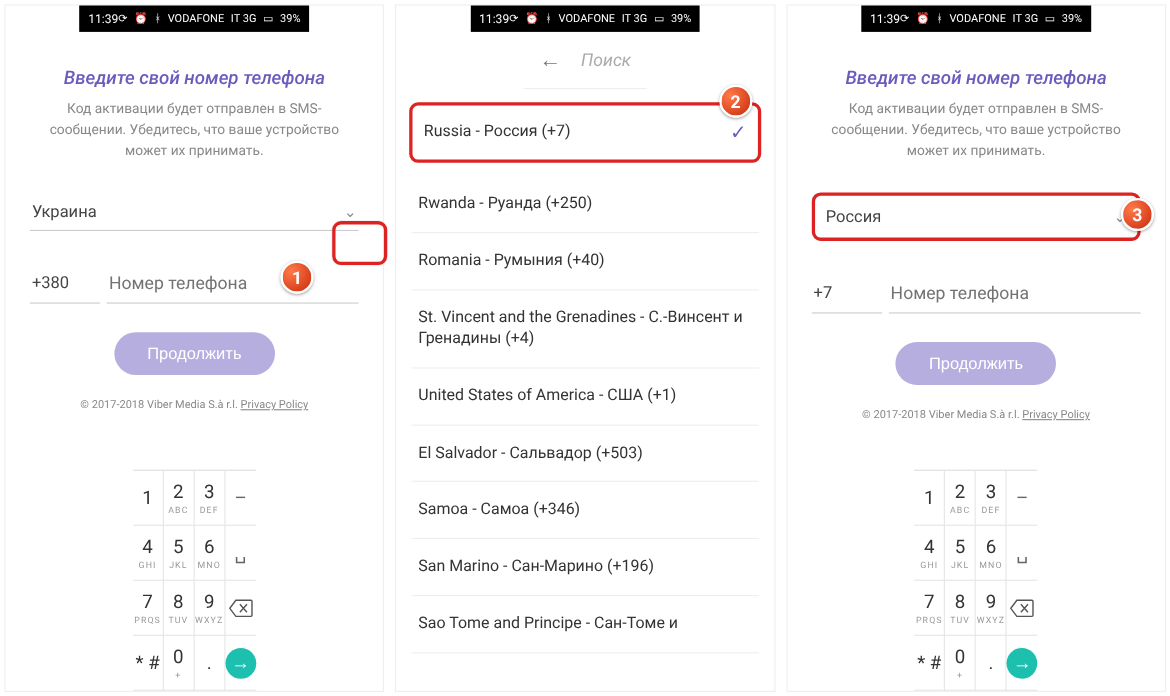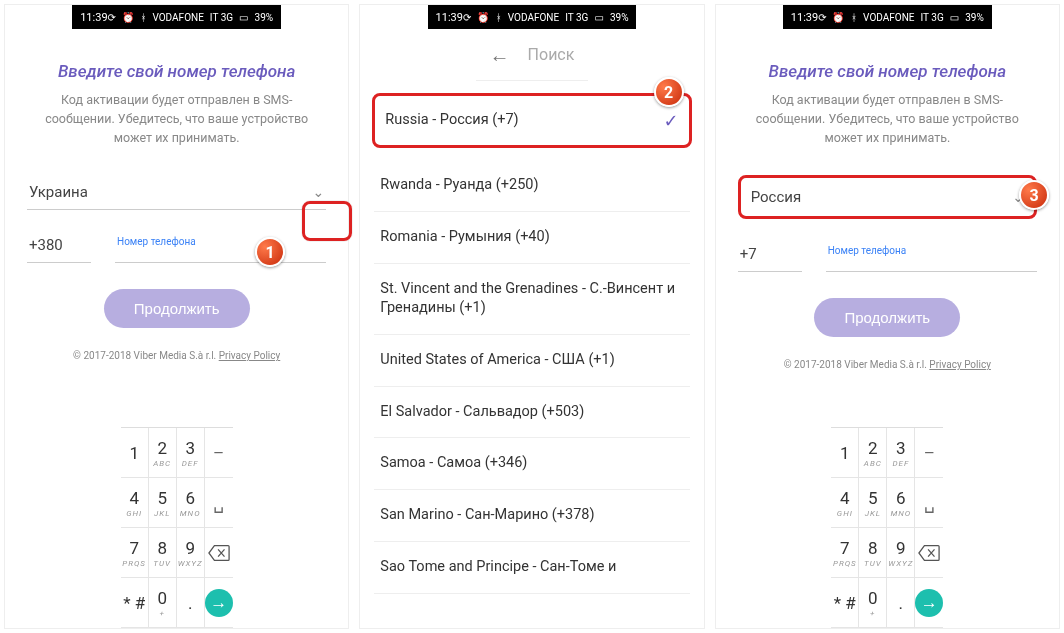--- a/index.html
+++ b/index.html
@@ -66,37 +66,37 @@
     flex: 1;
     color: #444;
     font-size: 15px;
   }
   .country-row .chev {
     color: #888;
     font-size: 14px;
   }
   .phone-row {
     display: flex;
-    gap: 24px;
-    margin-top: 18px;
+    gap: 6px;
+    margin-top: 30px;
     text-align: left;
   }
   .phone-row .code {
     width: 64px;
     border-bottom: 1px solid #ccc;
     padding: 8px 2px;
     color: #444;
     font-size: 15px;
   }
   .phone-row .number {
     flex: 1;
     border-bottom: 1px solid #ccc;
     padding: 8px 2px;
-    color: #3b82f6;
-    font-size: 10px;
+    color: #737373;
+    font-size: 16px;
   }
   .continue-btn {
     margin: 26px auto 0 auto;
     background: #b7aee0;
     color: #fff;
     border: none;
     border-radius: 22px;
     padding: 11px 30px;
     font-size: 15px;
   }
@@ -123,21 +123,20 @@
     font-size: 17px;
     color: #333;
     position: relative;
   }
   .key:nth-child(4n) { border-right: none; }
   .key .sub {
     font-size: 8px;
     color: #999;
     letter-spacing: 1px;
     margin-top: 1px;
-    font-style: italic;
   }
   .key.util { color: #666; }
   .key.go {
     color: #fff;
   }
   .key.go .circle {
     width: 28px; height: 28px;
     background: #1dbfae;
     border-radius: 50%;
     display: flex; align-items: center; justify-content: center;
@@ -166,21 +165,21 @@
   
   .searchbar {
     height: 52px;
     display: flex;
     align-items: center;
     padding: 0 14px;
     gap: 18px;
     border-bottom: 1px solid #eee;
   }
   .searchbar .backarr { color: #777; font-size: 20px; }
-  .searchbar .placeholder { color: #aaa; font-size: 16px; }
+  .searchbar .placeholder { color: #aaa; font-size: 16px; font-style: italic; }
   .list {
     flex: 1;
     overflow: hidden;
   }
   .list-wrap { padding: 0 14px; }
   .list-item {
     padding: 16px 6px;
     border-bottom: 1px solid #eee;
     text-align: left;
     color: #333;
@@ -324,33 +323,33 @@
           <span class="label">Russia - Россия (+7)</span>
           <span class="check">✓</span>
         </div>
         <div class="list-item">
           <span class="label">Rwanda - Руанда (+250)</span>
         </div>
         <div class="list-item">
           <span class="label">Romania - Румыния (+40)</span>
         </div>
         <div class="list-item">
-          <span class="label">St. Vincent and the Grenadines - С.-Винсент и Гренадины (+1)</span>
+          <span class="label">St. Vincent and the Grenadines - С.-Винсент и Гренадины (+4)</span>
         </div>
         <div class="list-item">
           <span class="label">United States of America - США (+1)</span>
         </div>
         <div class="list-item">
           <span class="label">El Salvador - Сальвадор (+503)</span>
         </div>
         <div class="list-item">
           <span class="label">Samoa - Самоа (+346)</span>
         </div>
         <div class="list-item">
-          <span class="label">San Marino - Сан-Марино (+378)</span>
+          <span class="label">San Marino - Сан-Марино (+196)</span>
         </div>
         <div class="list-item">
           <span class="label">Sao Tome and Principe - Сан-Томе и</span>
         </div>
       </div>
   </div>
   <div class="badge" style="top:72px; right:20px;">2</div>
 </div>
 
 <div class="phone">

